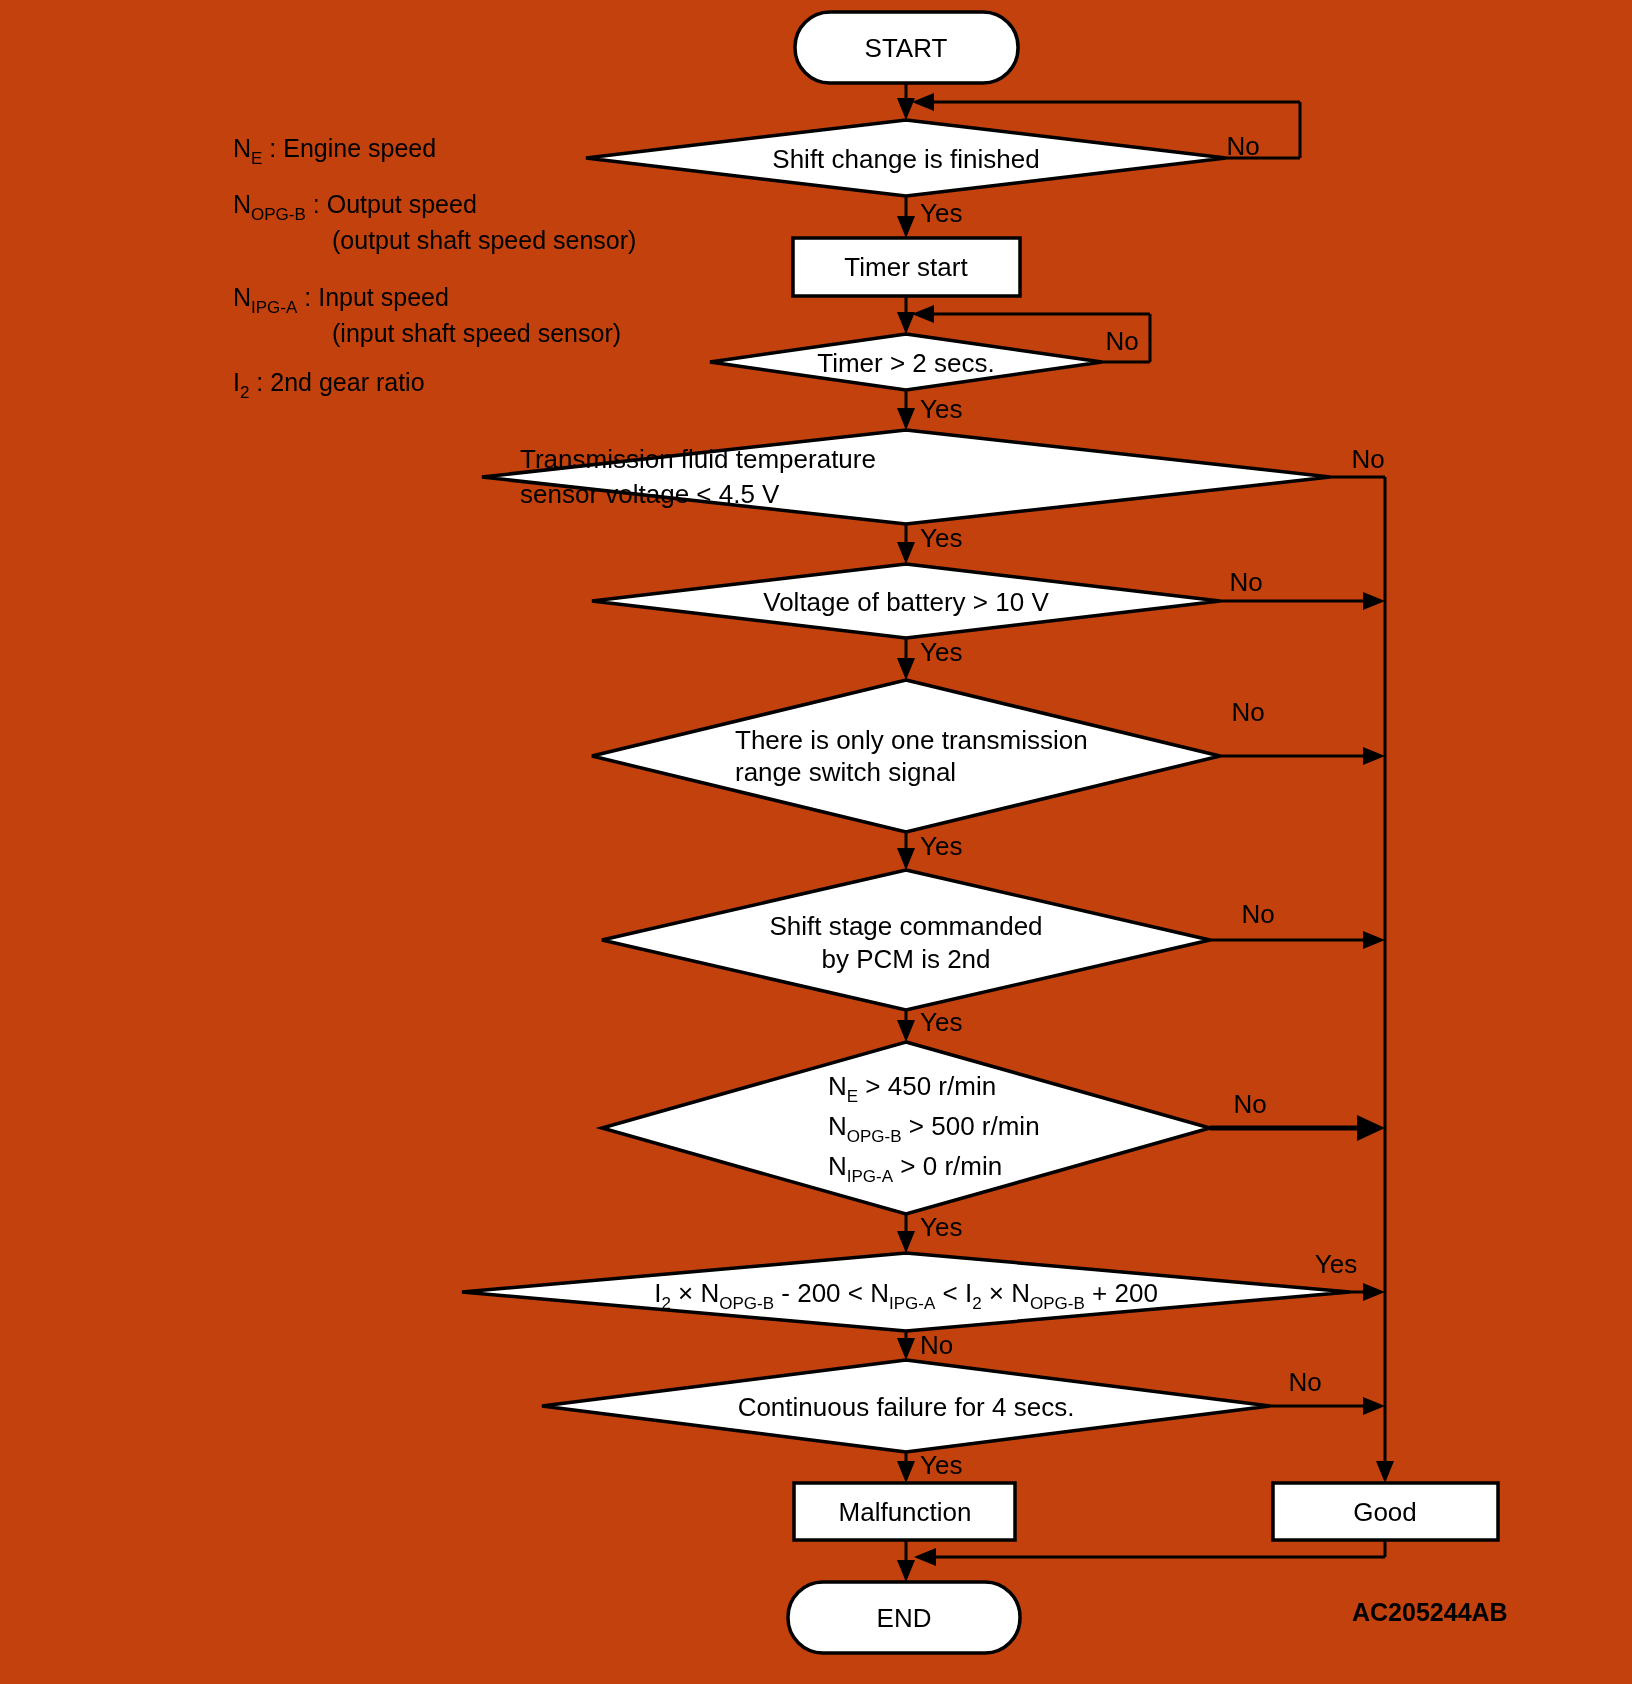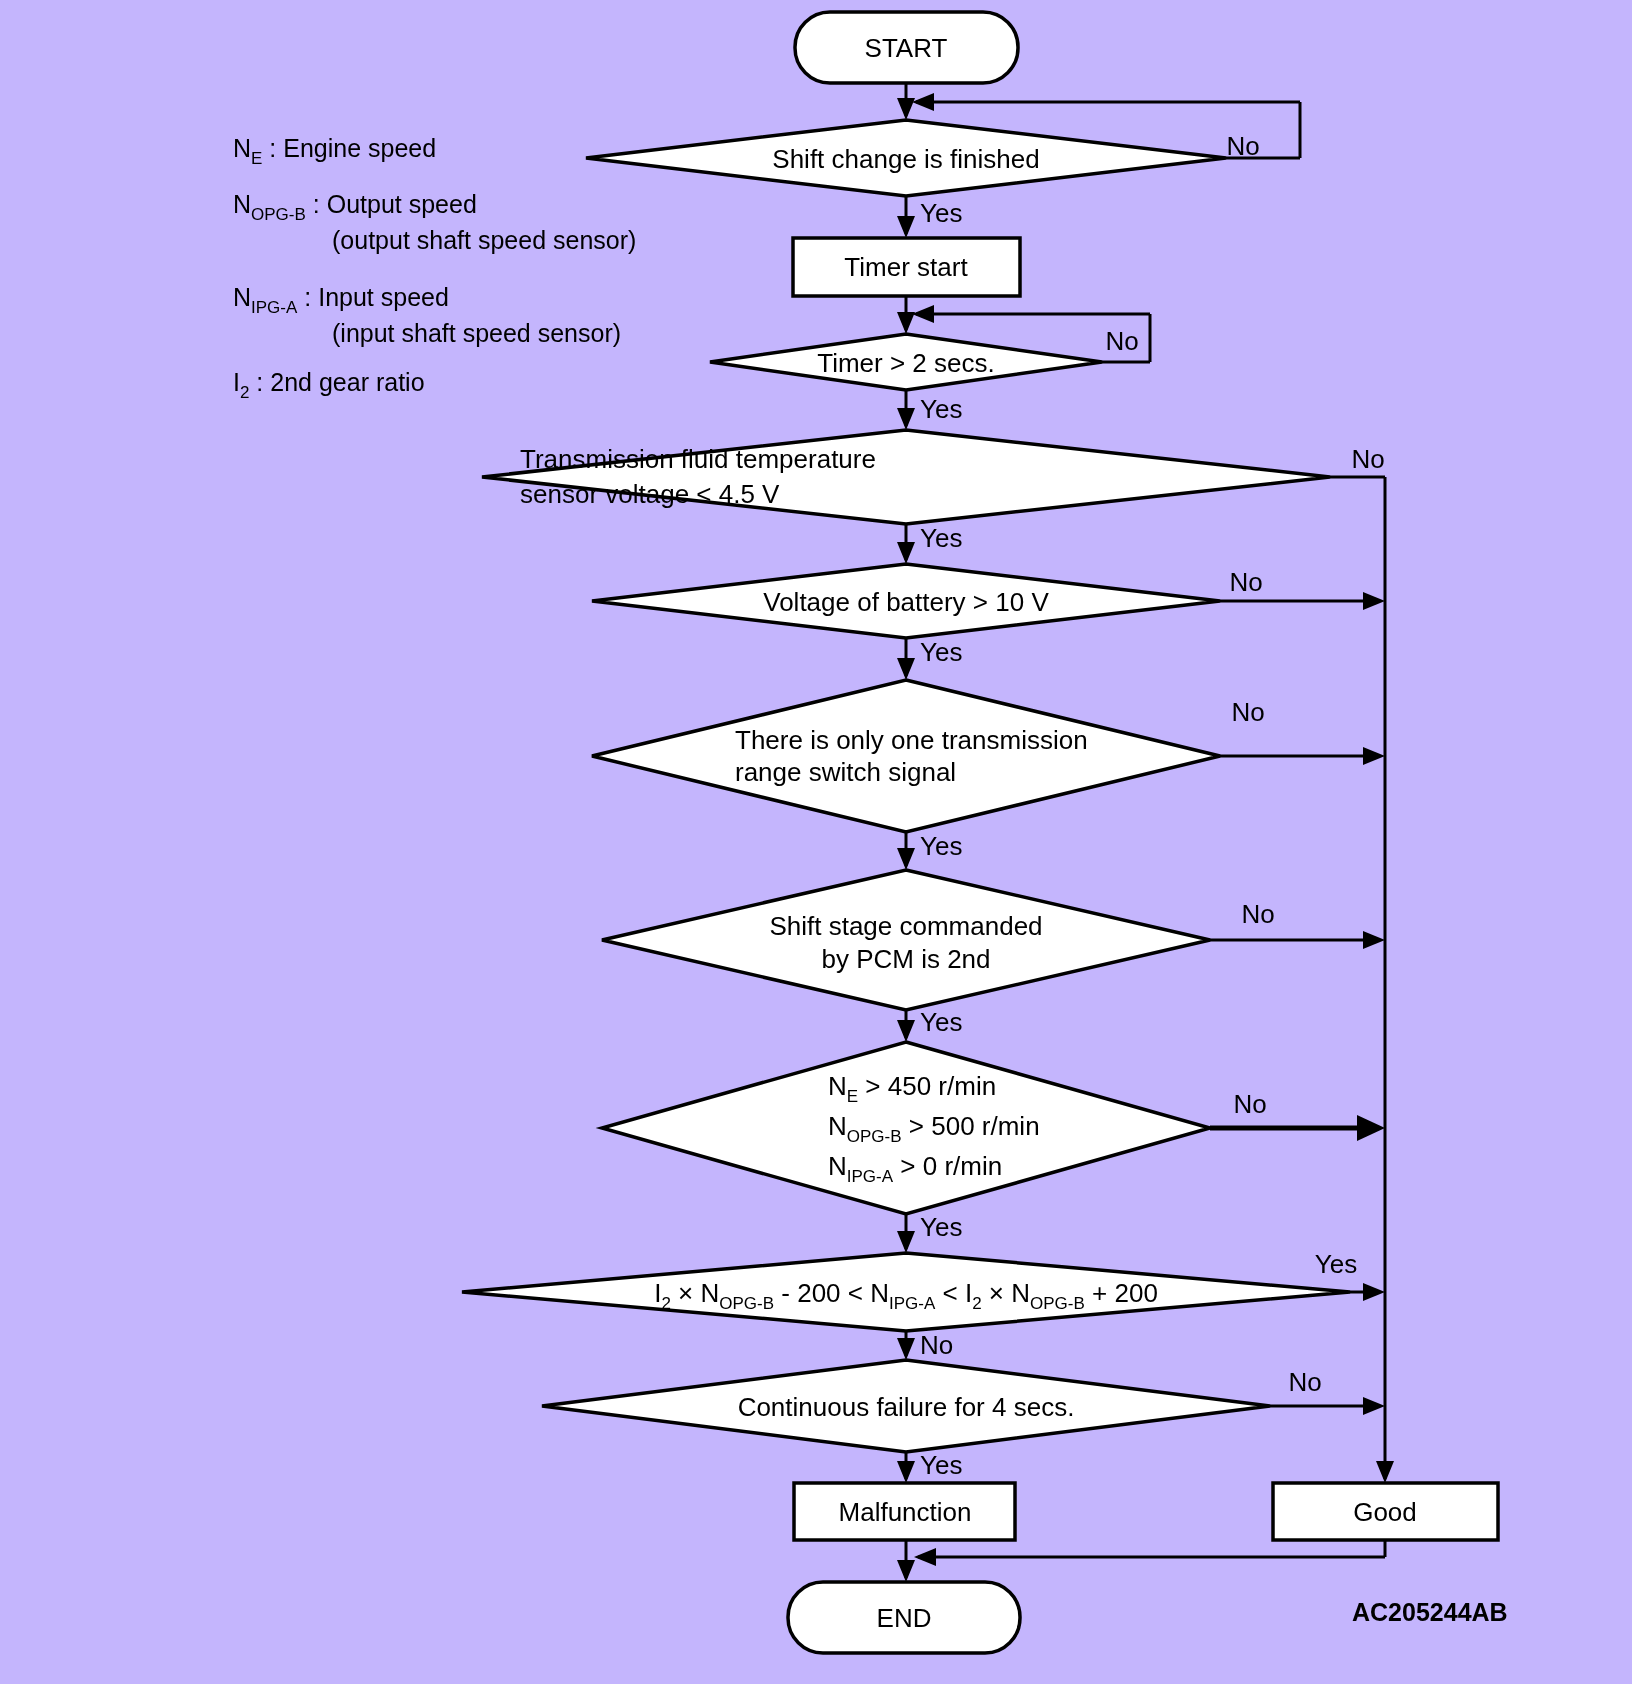--- a/index.html
+++ b/index.html
@@ -1,16 +1,16 @@
 <!DOCTYPE html>
 <html><head>
 <meta charset="utf-8">
 <style>
   html,body{margin:0;padding:0;background:#ffffff;}
-  .page{position:relative;width:1632px;height:1684px;background:#c4b5fd;overflow:hidden;}
+  .page{position:relative;width:1632px;height:1684px;background:#c2410c;overflow:hidden;}
   svg text{font-family:"Liberation Sans","DejaVu Sans",sans-serif;fill:#000000;}
   .t{font-size:26px;}
   .leg{font-size:25px;}
   .sub{font-size:17px;}
   .ref{font-size:25px;font-weight:bold;}
   .ln{stroke:#000000;stroke-width:3;fill:none;}
   .thick{stroke:#000000;stroke-width:5;fill:none;}
   .shape{fill:#ffffff;stroke:#000000;stroke-width:3.5;}
   .head{fill:#000000;stroke:none;}
   .mid{text-anchor:middle;}

